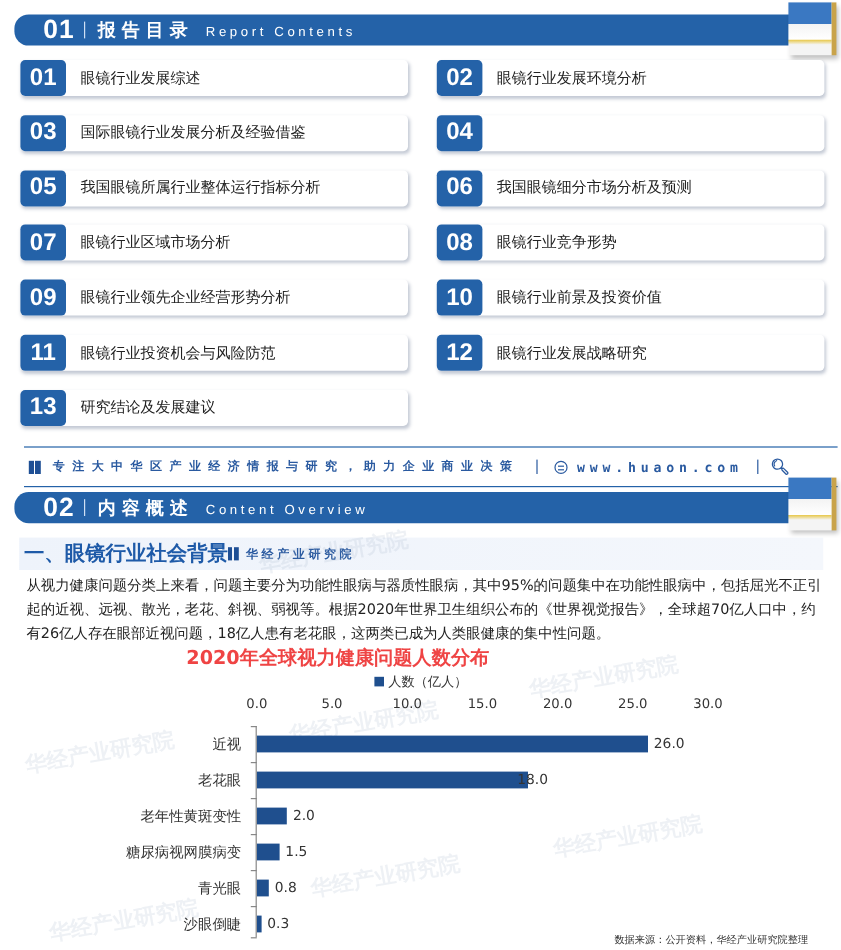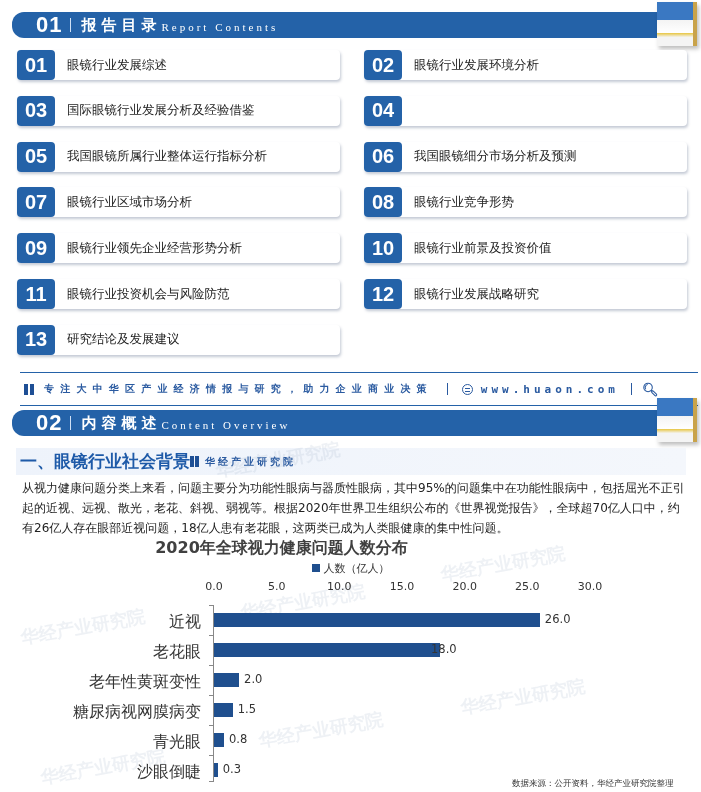--- a/index.html
+++ b/index.html
@@ -16,22 +16,22 @@
     border-radius: 12px 0 0 12px;
     display: flex; align-items: center; color: #fff;
   }
   .banner-num {
     font-family: "Liberation Sans", sans-serif;
     font-weight: bold; font-size: 22px; margin-left: 24px; letter-spacing: 1px;
   }
   .banner-sep { width: 1px; height: 14px; background: #cfe0f5; margin: 0 10px 0 8px; }
   .banner-cn { font-weight: bold; font-size: 15px; letter-spacing: 5px; }
   .banner-en {
-    font-family: Liberation Serif, serif;
-    font-size: 11px; letter-spacing: 3px; margin-top: 4px; text-align: right;
+    font-family: Liberation Sans, sans-serif;
+    font-size: 11px; letter-spacing: 3px; margin-left: 10px; margin-top: 4px; text-align: right;
   }
   .book {
     position: absolute; width: 40px; height: 44px;
     background: linear-gradient(180deg, #3a78c2 0%, #3a78c2 40%, #f3f3f3 40%, #ffffff 70%, #e8c84a 71%, #f4f4f4 80%);
     border-right: 4px solid #c9a34a;
     box-shadow: 2px 3px 4px rgba(0,0,0,0.25);
   }
   .toc-grid { position: absolute; left: 17px; top: 50px; width: 670px; }
   .toc-item {
     position: absolute; width: 323px; height: 30px;
@@ -71,28 +71,28 @@
   .subheading { font-size: 17px; color: #1e5aa8; font-weight: bold; margin-left: 4px; }
   .brand { display: flex; align-items: center; font-size: 10px; color: #2a5aa0; font-weight: bold; letter-spacing: 3px; margin-right: 6px; }
   .brand-logo { width: 9px; height: 11px; margin-right: 6px;
     background: linear-gradient(90deg, #1e4f95 0 40%, transparent 40% 55%, #1e4f95 55%); }
   .body-text {
     position: absolute; left: 22px; top: 478px; width: 664px;
     font-size: 12px; line-height: 20px; color: #222;
   }
   .chart-title {
     position: absolute; left: 0; width: 563px; top: 538px; text-align: center;
-    font-size: 16px; font-weight: bold; color: #404040;
+    font-size: 16px; font-weight: bold; color: #ef4444;
   }
   .legend { position: absolute; top: 561px; left: 0; width: 701px; text-align: center; font-size: 11px; color: #333; }
   .legend-swatch { display: inline-block; width: 8px; height: 8px; background: #1f4f8e; margin-right: 4px; vertical-align: 0; }
   .axis-tick { position: absolute; top: 580px; font-size: 11px; color: #333; transform: translateX(-50%); }
   .y-axis { position: absolute; left: 213px; top: 605px; width: 1px; height: 176px; background: #888; }
   .y-tick { position: absolute; left: 209px; width: 5px; height: 1px; background: #888; }
-  .cat-label { position: absolute; right: 500px; font-size: 16px; color: #333; text-align: right; white-space: nowrap; }
+  .cat-label { position: absolute; right: 500px; font-size: 12px; color: #333; text-align: right; white-space: nowrap; }
   .bar { position: absolute; left: 214px; height: 14px; background: #1f4f8e; }
   .bar-value { position: absolute; font-size: 11.5px; color: #333; }
   .source { position: absolute; left: 512px; top: 778px; font-size: 8.5px; color: #333; }
   .watermark { position: absolute; color: rgba(160,175,200,0.18); font-size: 18px; font-weight: bold; transform: rotate(-10deg); pointer-events: none; }
 </style>
 </head>
 <body>
 
 <div class="section-banner" style="top:12px;">
   <span class="banner-num">01</span>

